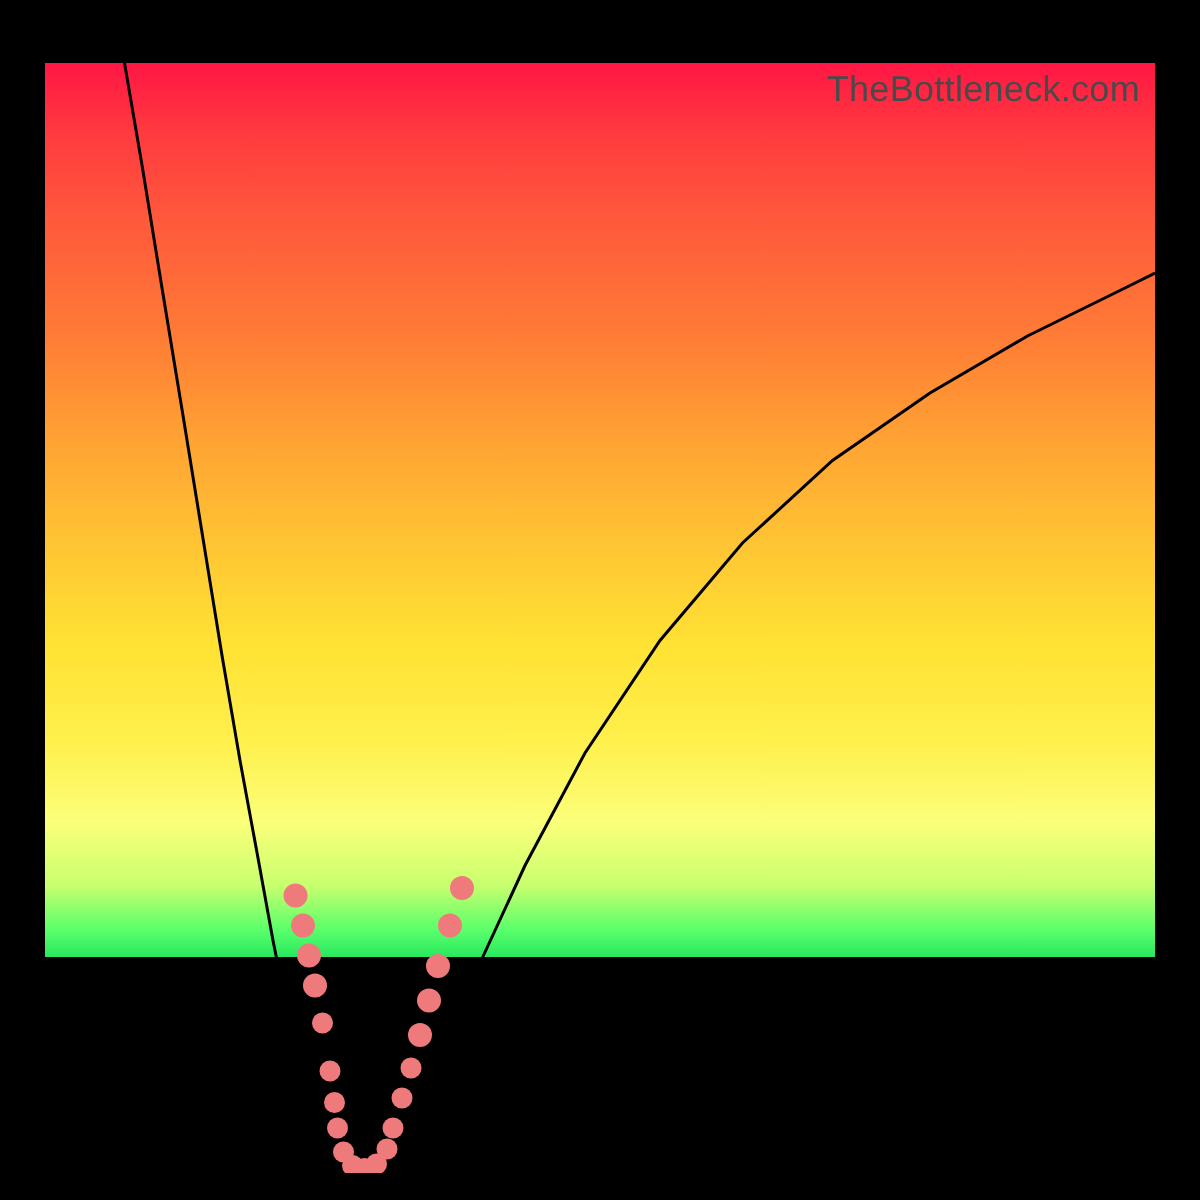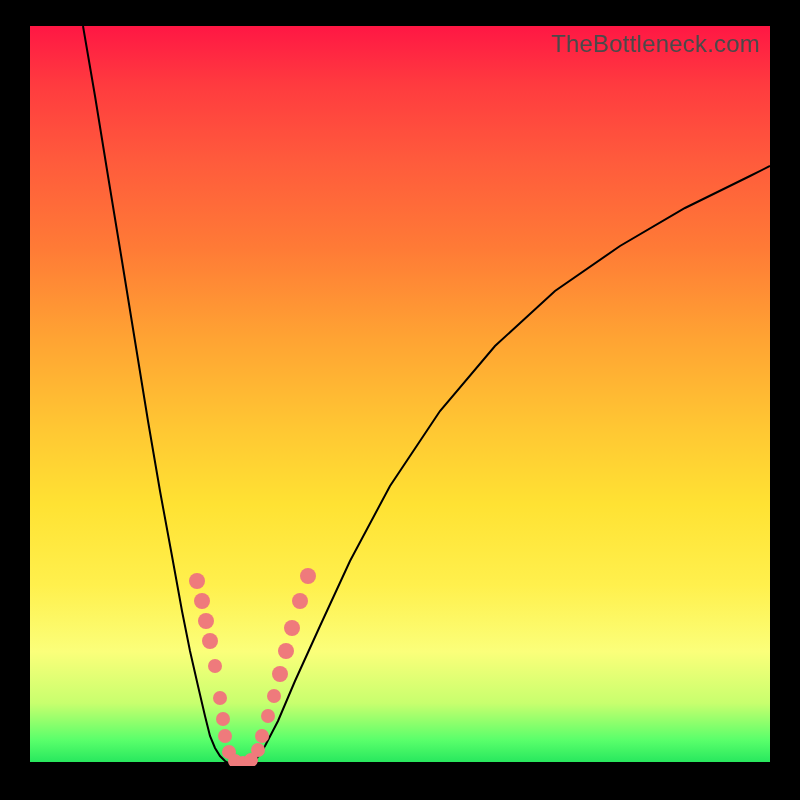--- a/index.html
+++ b/index.html
@@ -13,23 +13,23 @@
   }
   .frame {
     position: absolute;
     left: 0; top: 0;
     width: 800px; height: 800px;
     background: #000;
   }
   .plot-area {
     position: absolute;
     left: 30px;
-    top: 26px;
+    top: 42px;
     width: 740px;
-    height: 736px;
+    height: 596px;
     
     background: linear-gradient(
       to bottom,
       #ff1744 0%,
       #ff3b3f 8%,
       #ff5a3c 18%,
       #ff7a36 30%,
       #ffa233 42%,
       #ffc833 55%,
       #ffe233 65%,

